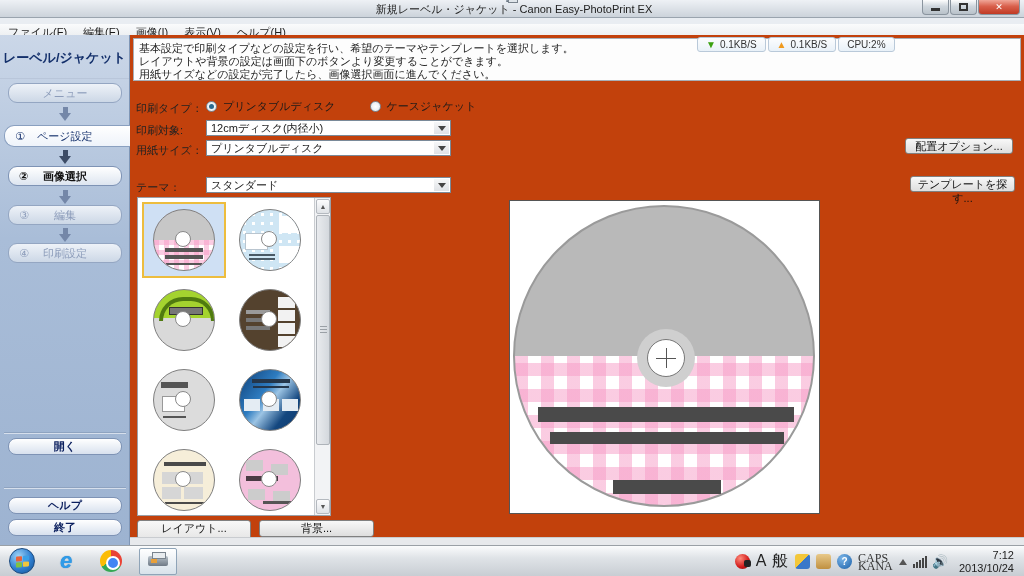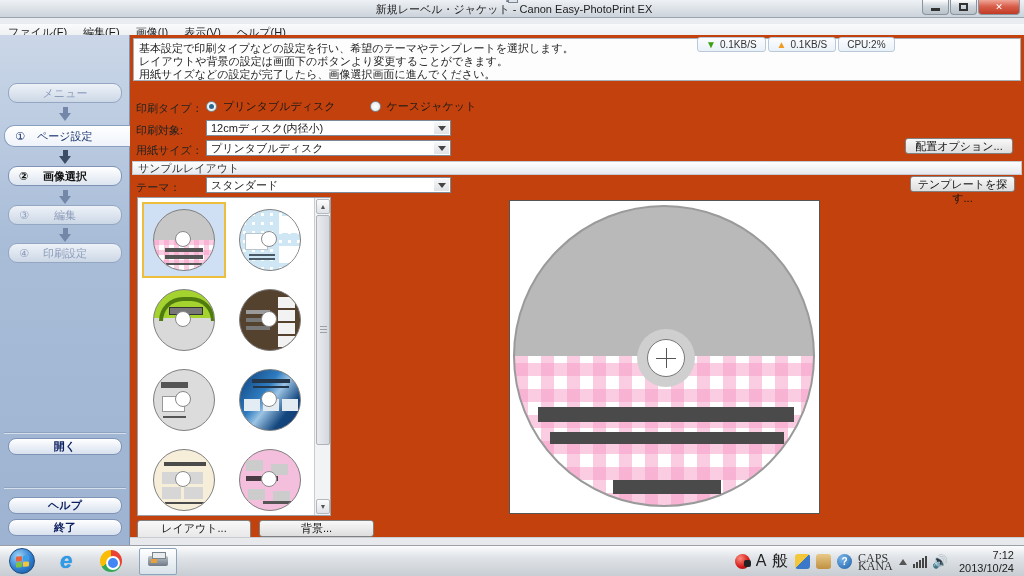--- a/index.html
+++ b/index.html
@@ -158,20 +158,21 @@
   <span class="menu-item">ファイル(F)</span>
   <span class="menu-item">編集(E)</span>
   <span class="menu-item">画像(I)</span>
   <span class="menu-item">表示(V)</span>
   <span class="menu-item">ヘルプ(H)</span>
 </div>
 
 <div class="app-body">
 
   <div class="sidebar">
+    <div class="sb-header">レーベル/ジャケット</div>
 
     <div class="step-btn" style="top:48px;">
       <span>メニュー</span>
     </div>
     <span class="arrow-stem" style="top:72px;"></span>
     <div class="flow-arrow" style="top:78px;">
         <i></i>
       </div>
 
     <div class="step-active" style="top:90px;">
@@ -256,21 +257,20 @@
       <span class="cb-arrow"></span>
     </div>
 
     <span class="frm-label" style="top:108px;">用紙サイズ：</span>
     <div class="combo" style="top:105px;">
       <span>プリンタブルディスク</span>
       <span class="cb-arrow"></span>
     </div>
     <div class="push-btn" style="left:775px; top:103px; width:108px;">配置オプション...</div>
 
-    <div class="section-bar" style="top:126px;">サンプルレイアウト</div>
 
     <span class="frm-label" style="top:145px;">テーマ：</span>
     <div class="combo" style="top:142px;">
       <span>スタンダード</span>
       <span class="cb-arrow"></span>
     </div>
     <div class="push-btn" style="left:780px; top:141px; width:105px;">テンプレートを探す...</div>
 
     <div class="thumb-panel">
       <div class="thumb-grid">

